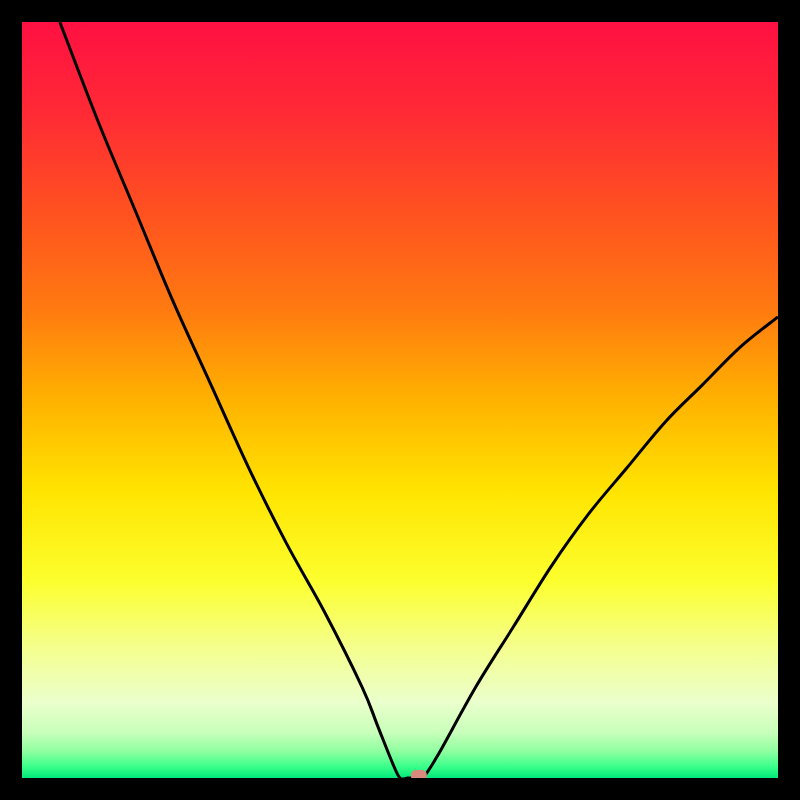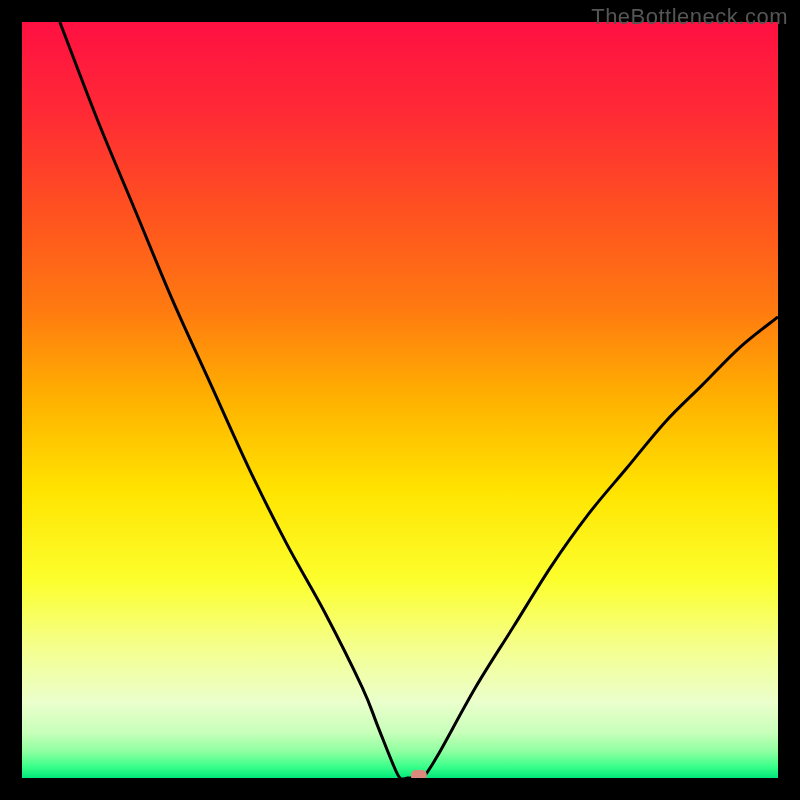--- a/index.html
+++ b/index.html
@@ -41,21 +41,20 @@
   }
   .marker {
     fill: #d98a7d;
     stroke: none;
   }
 </style>
 </head>
 <body>
 
 <div class="frame">
-  <div class="watermark">TheBottleneck.com</div>
   <div class="plot">
     <svg id="chart-svg" width="756" height="756" viewBox="0 0 756 756">
       <defs>
         <linearGradient id="bg-grad" x1="0" y1="0" x2="0" y2="1">
             <stop offset="0%" stop-color="#ff1042"></stop>
             <stop offset="12%" stop-color="#ff2a35"></stop>
             <stop offset="25%" stop-color="#ff5120"></stop>
             <stop offset="38%" stop-color="#ff7a10"></stop>
             <stop offset="50%" stop-color="#ffb200"></stop>
             <stop offset="62%" stop-color="#ffe400"></stop>

